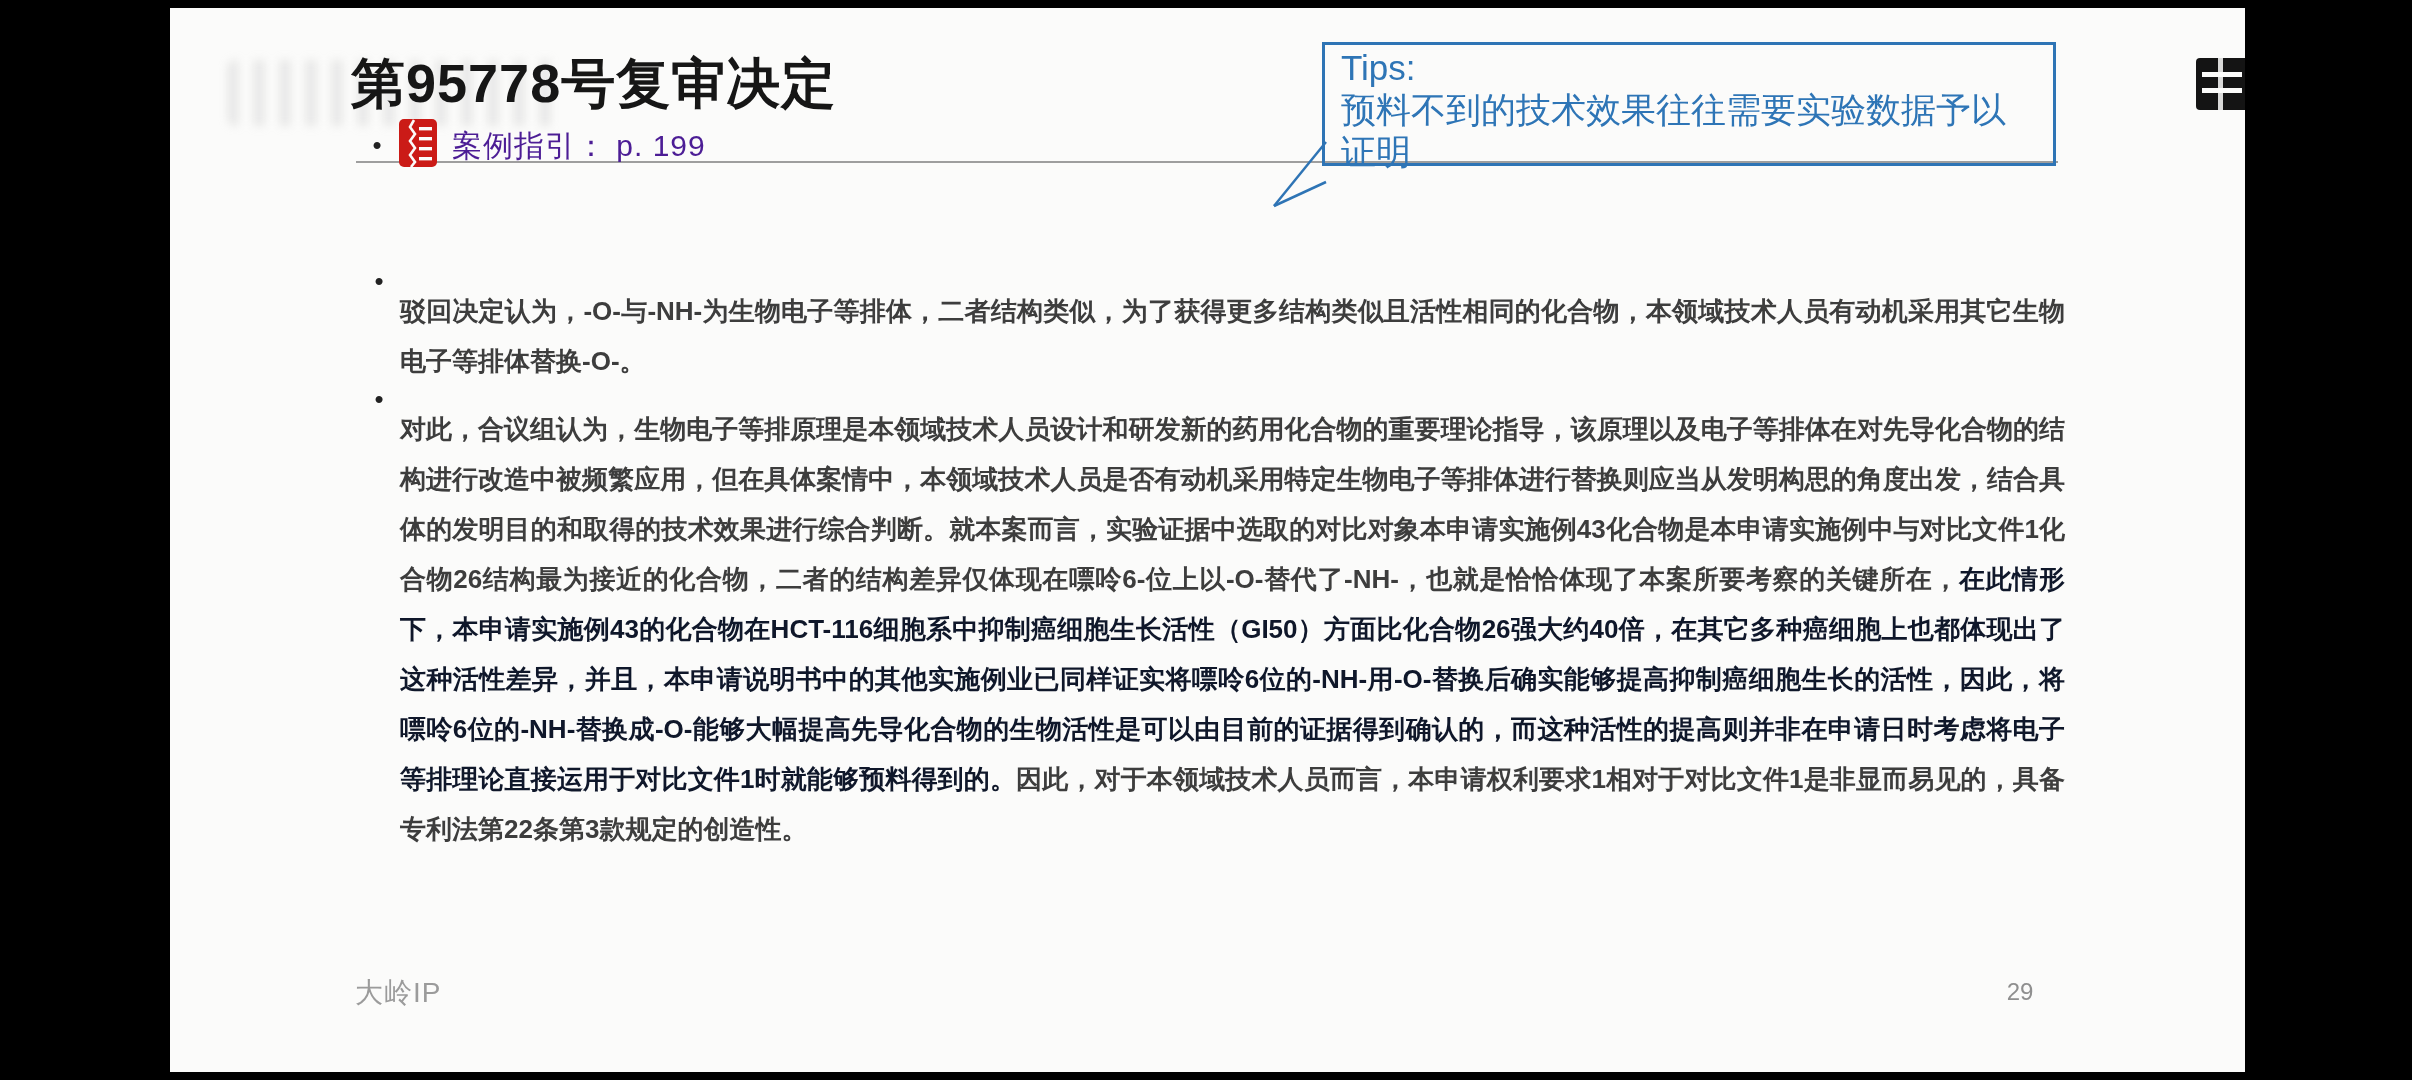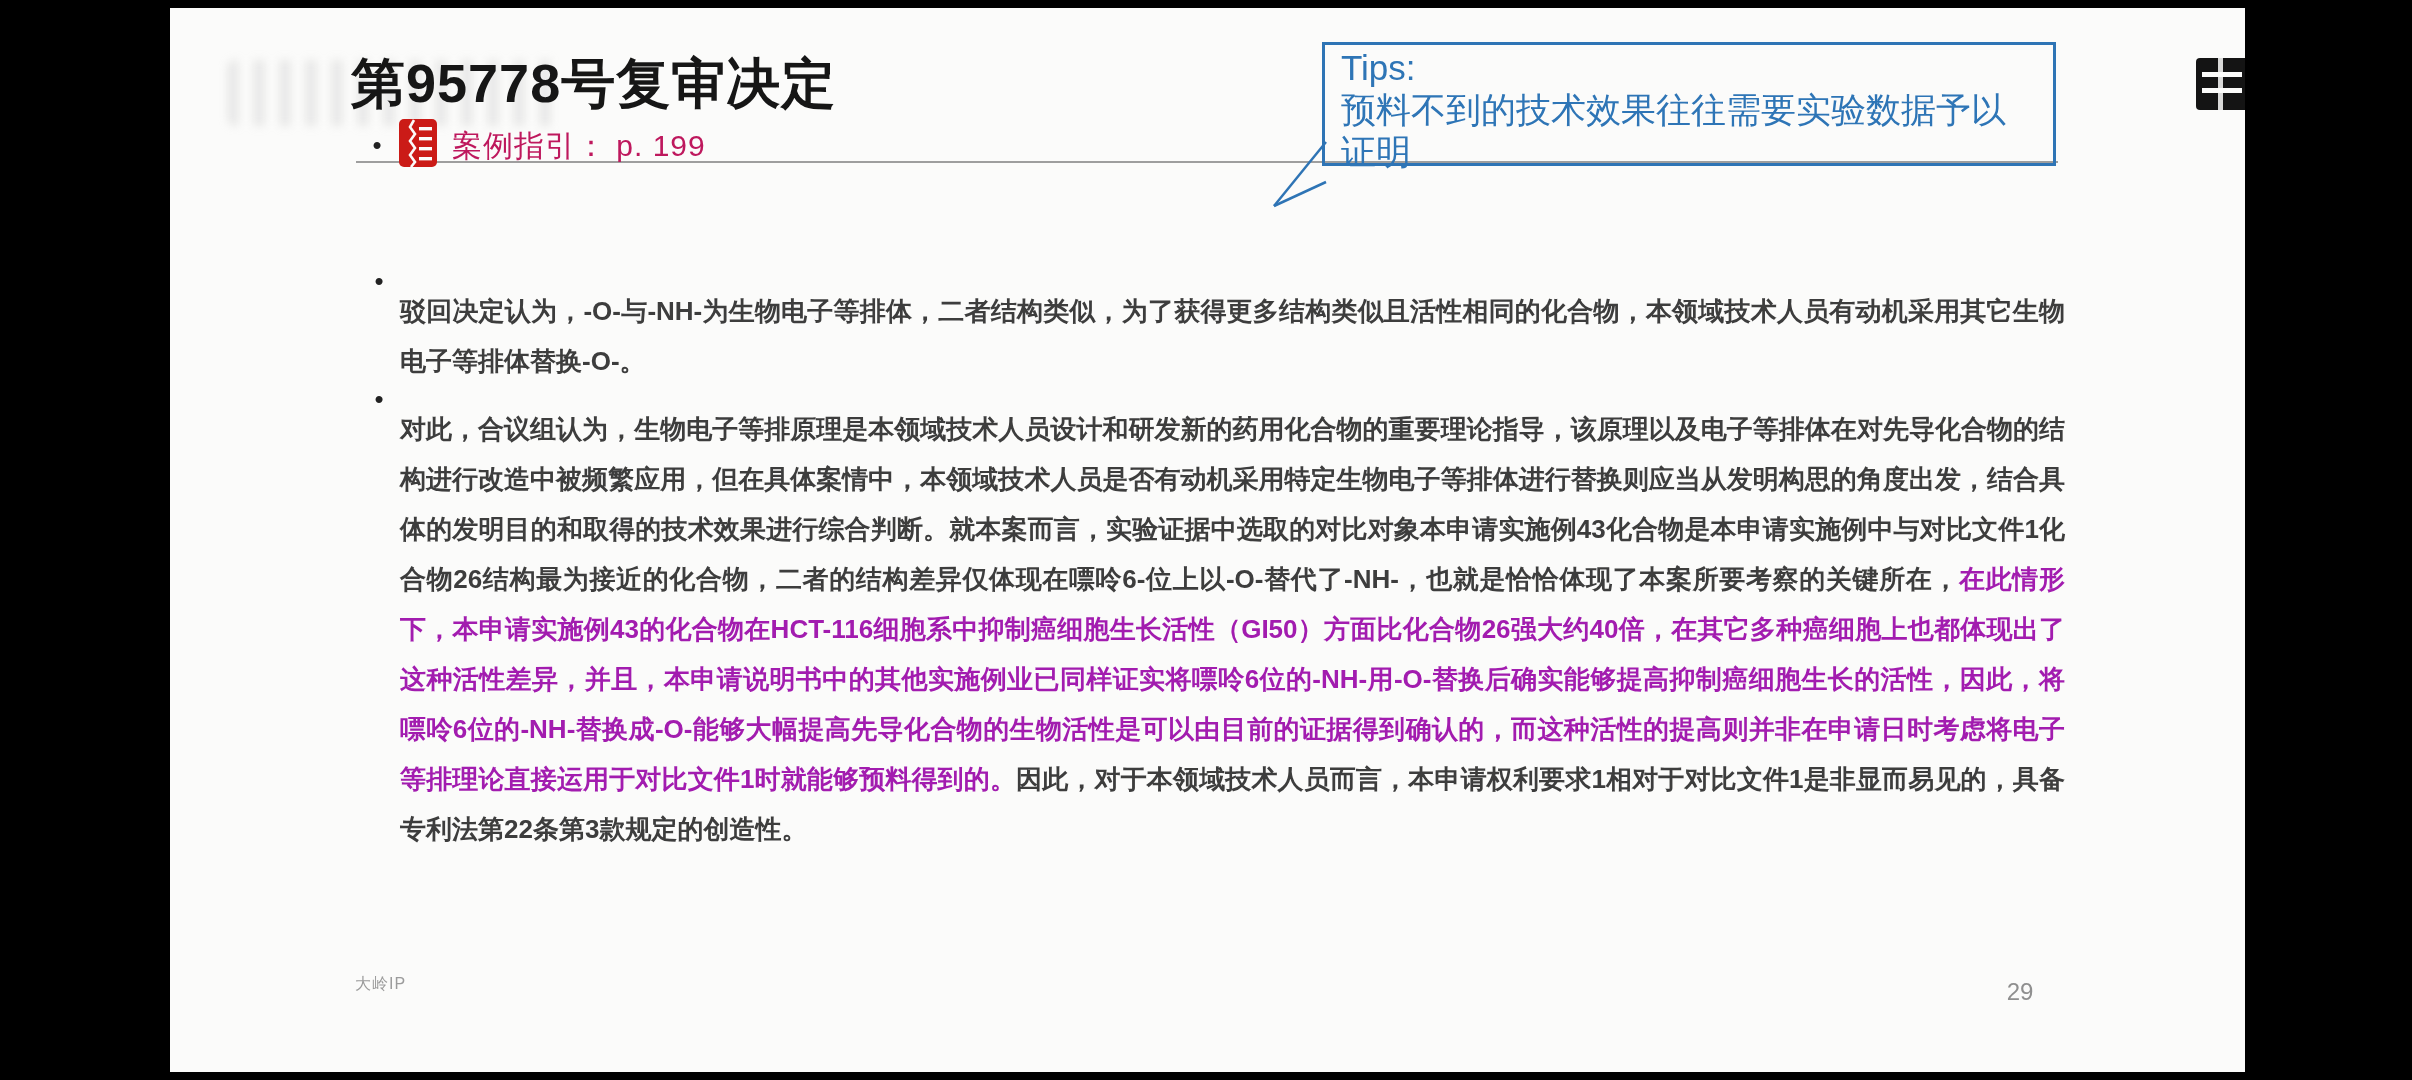--- a/index.html
+++ b/index.html
@@ -38,36 +38,36 @@
     font-size:35px;line-height:42px;color:#2E75B6;white-space:nowrap;
   }
   .tips-tail{position:absolute;left:1102px;top:126px;width:54px;height:78px;overflow:visible;}
   
   .bullet-marker{
     position:absolute;font-size:26px;color:#222;width:22px;text-align:center;
   }
   .case-marker{left:196px;top:122px;}
   .book-icon{position:absolute;left:228px;top:110px;width:40px;height:50px;}
   .case-label{
-    position:absolute;left:282px;top:118px;font-size:30px;color:#be185d;
+    position:absolute;left:282px;top:118px;font-size:30px;color:#4c1d95;
     letter-spacing:1px;white-space:nowrap;
   }
   .para{
     position:absolute;left:230px;width:1665px;
     font-size:26px;line-height:50px;color:#3d3d3d;
     text-align:justify;text-justify:inter-ideograph;font-weight:bold;
   }
   .para-1{top:252px;}
   .para-1-marker{left:198px;top:258px;}
   .para-2{top:370px;}
   .para-2-marker{left:198px;top:376px;}
-  .seg-orange{color:#a21caf;}
+  .seg-orange{color:#0f172a;}
   
   .footer-brand{
-    position:absolute;left:185px;top:966px;font-size:16px;color:#9b9b9b;letter-spacing:1px;
+    position:absolute;left:185px;top:966px;font-size:28px;color:#9b9b9b;letter-spacing:1px;
   }
   .footer-page{
     position:absolute;left:1810px;top:970px;width:80px;text-align:center;
     font-size:24px;color:#8f8f8f;
   }
 </style>
 </head>
 <body>
 
 <div class="stage">

